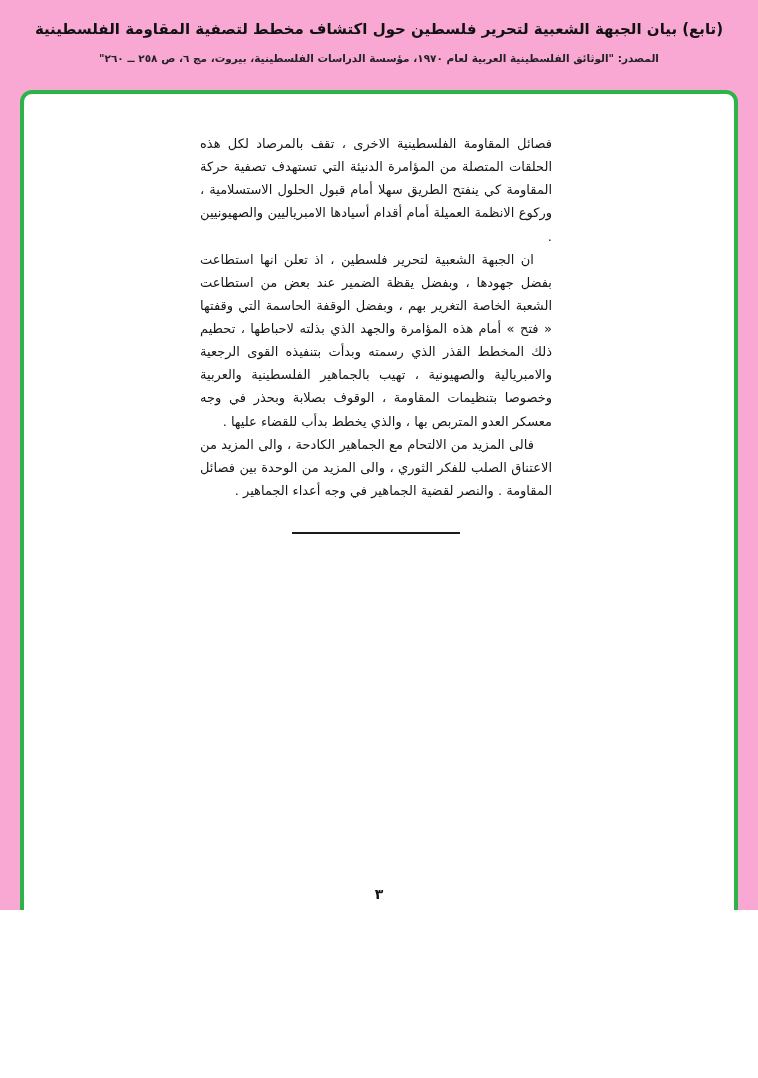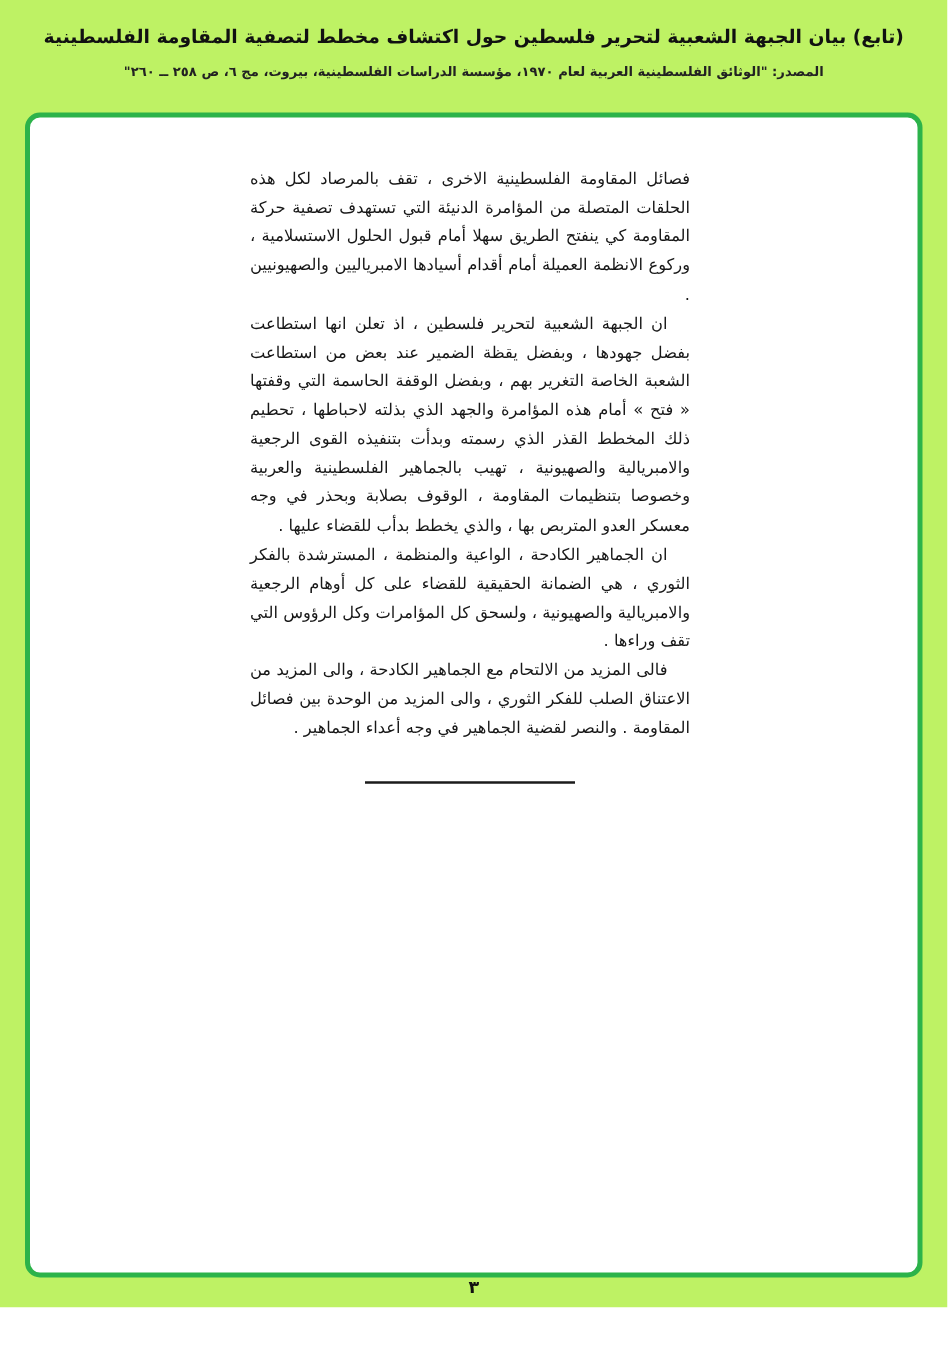--- a/index.html
+++ b/index.html
@@ -5,22 +5,22 @@
   * { margin: 0; padding: 0; box-sizing: border-box; }
   html, body {
     width: 758px;
     background: #ffffff;
     font-family: "DejaVu Sans", sans-serif;
     color: #1a1a1a;
   }
   .page {
     position: relative;
     width: 758px;
-    height: 1046px;
-    background: #bef264;
+    height: 910px;
+    background: #f9a8d4;
     direction: rtl;
     overflow: hidden;
     text-decoration: underline;
   }
   .doc-header {
     position: absolute;
     top: 20px;
     left: 0;
     width: 100%;
     text-align: center;
@@ -94,21 +94,20 @@
   <div class="doc-source">المصدر: "الوثائق الفلسطينية العربية لعام ١٩٧٠، مؤسسة الدراسات الفلسطينية، بيروت، مج ٦، ص ٢٥٨ ــ ٢٦٠"</div>
 
   <div class="green-frame">
     <div class="text-column">
 
       <p>فصائل المقاومة الفلسطينية الاخرى ، تقف بالمرصاد لكل هذه الحلقات المتصلة من المؤامرة الدنيئة التي تستهدف تصفية حركة المقاومة كي ينفتح الطريق سهلا أمام قبول الحلول الاستسلامية ، وركوع الانظمة العميلة أمام أقدام أسيادها الامبرياليين والصهيونيين .</p>
 
       <p class="indent">ان الجبهة الشعبية لتحرير فلسطين ، اذ تعلن انها استطاعت بفضل جهودها ، وبفضل يقظة الضمير عند بعض من استطاعت الشعبة الخاصة التغرير بهم ، وبفضل الوقفة الحاسمة التي وقفتها « فتح » أمام هذه المؤامرة والجهد الذي بذلته لاحباطها ، تحطيم ذلك المخطط القذر الذي رسمته وبدأت بتنفيذه القوى الرجعية والامبريالية والصهيونية ، تهيب بالجماهير الفلسطينية والعربية وخصوصا بتنظيمات المقاومة ، الوقوف بصلابة وبحذر في وجه معسكر العدو المتربص بها ، والذي يخطط بدأب للقضاء عليها .</p>
 
 
-      <p class="indent">ان الجماهير الكادحة ، الواعية والمنظمة ، المسترشدة بالفكر الثوري ، هي الضمانة الحقيقية للقضاء على كل أوهام الرجعية والامبريالية والصهيونية ، ولسحق كل المؤامرات وكل الرؤوس التي تقف وراءها .</p>
 
       <p class="indent">فالى المزيد من الالتحام مع الجماهير الكادحة ، والى المزيد من الاعتناق الصلب للفكر الثوري ، والى المزيد من الوحدة بين فصائل المقاومة . والنصر لقضية الجماهير في وجه أعداء الجماهير .</p>
 
       <hr class="divider-rule">
 
     </div>
   </div>
 
   <div class="page-number">٣</div>
 

